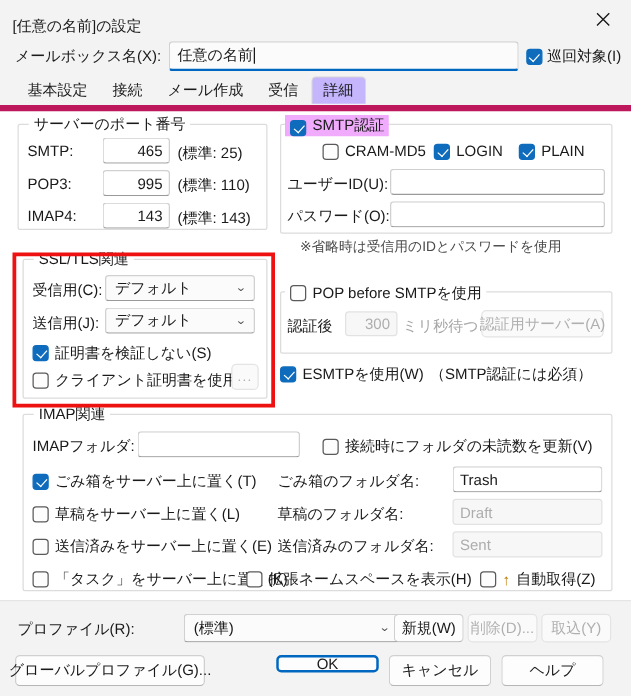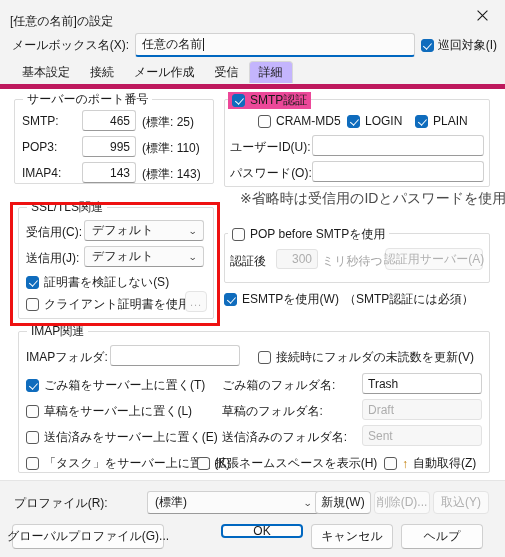--- a/index.html
+++ b/index.html
@@ -74,21 +74,21 @@
 
   .btn{
     background:#fdfdfd;border:1px solid #d0d0d0;border-bottom-color:#b6b6b6;border-radius:4px;
     box-sizing:border-box;font-size:12px;display:flex;align-items:center;justify-content:center;
     cursor:pointer;color:#1a1a1a;white-space:nowrap;
   }
   .btn.dis{color:#b0b0b0;background:#fafafa;border-color:#e4e4e4;cursor:default;}
   .btn.default{border:2px solid #0067c0;background:#fdfdfd;}
 
   .lbl{position:absolute;font-size:12px;white-space:nowrap;}
-  .note{position:absolute;font-size:14px;color:#4a4a4a;white-space:nowrap;}
+  .note{position:absolute;font-size:11px;color:#4a4a4a;white-space:nowrap;}
 
   .redbox{position:absolute;border:3px solid #ee1111;box-sizing:border-box;pointer-events:none;z-index:9;}
 
   
   .footer{flex:0 0 76px;background:#f3f3f3;position:relative;border-top:1px solid #e5e5e5;}
   .arrow-up{color:#c07a00;font-size:12px;}
 </style>
 </head>
 <body>
 
@@ -140,21 +140,21 @@
     </div>
     <span class="lbl" style="left:142px;top:51px;">(標準: 110)</span>
 
     <span class="lbl" style="left:22px;top:77px;">IMAP4:</span>
     <div class="fld num" style="position:absolute;left:82px;top:73px;width:54px;height:21px;">
       <span>143</span>
     </div>
     <span class="lbl" style="left:142px;top:77px;">(標準: 143)</span>
 
     <div class="gb" style="left:224px;top:10px;width:266px;height:88px;"></div>
-    <div class="chk-line" style="position:absolute;left:228px;top:3px;background:#ec4899;padding:0 4px;">
+    <div class="chk-line" style="position:absolute;left:228px;top:3px;background:#f0abfc;padding:0 4px;align-items:flex-end;">
       <span class="cb checked"></span>
       <span>SMTP認証</span>
     </div>
 
     <div class="chk-line" style="position:absolute;left:258px;top:25px;">
       <span class="cb"></span>
       <span>CRAM-MD5</span>
     </div>
     <div class="chk-line" style="position:absolute;left:347px;top:25px;">
       <span class="cb checked"></span>

